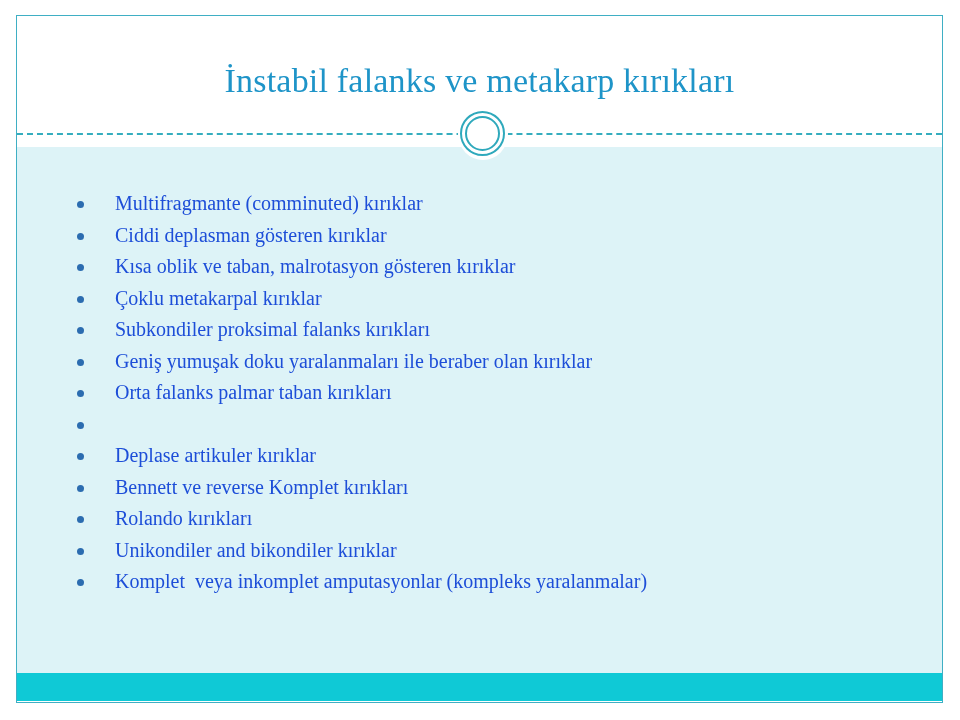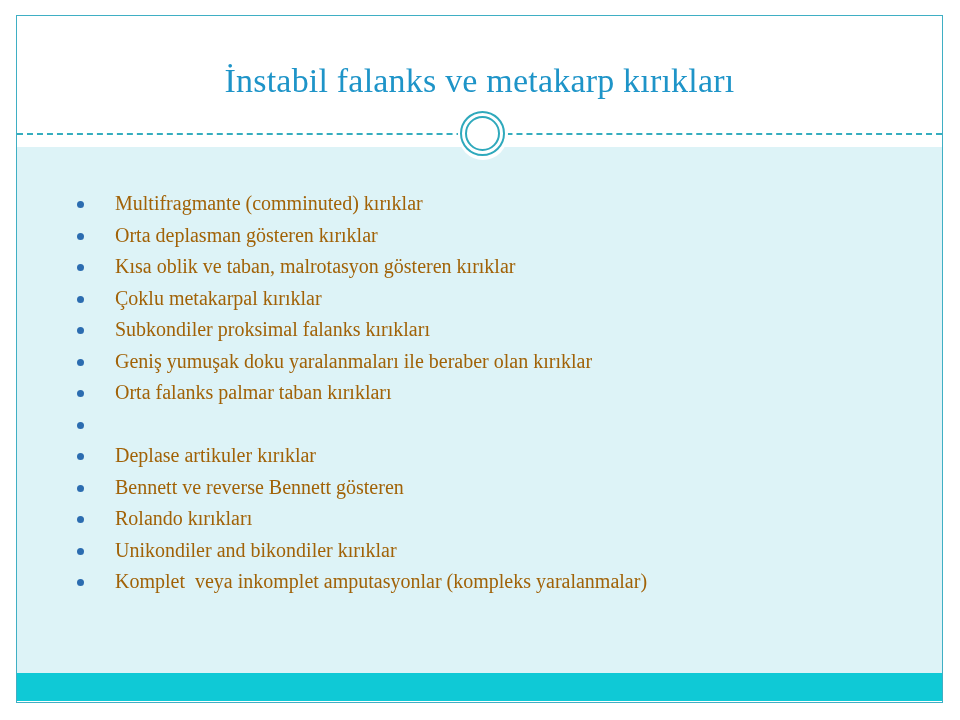--- a/index.html
+++ b/index.html
@@ -143,21 +143,21 @@
     padding: 0;
     list-style: none;
   }
   .bullet-item {
     position: relative;
     padding-left: 46px;
     height: 31.5px;
     line-height: 31.5px;
     font-family: "Liberation Serif", serif;
     font-size: 20px;
-    color: #a16207;
+    color: #1d4ed8;
     white-space: pre;
   }
   .bullet-dot {
     position: absolute;
     left: 8px;
     top: 13px;
     width: 7px;
     height: 7px;
     border-radius: 50%;
     background: #2B6CB0;
@@ -175,29 +175,29 @@
     <div class="dash-line"></div>
 
     <div class="ring-halo"></div>
     <div class="ring-outer"></div>
     <div class="ring-inner"></div>
 
     <div class="slide-title">İnstabil falanks ve metakarp kırıkları</div>
 
     <ul class="bullet-list" id="bullet-list">
         <li class="bullet-item"><span class="bullet-dot"></span><span>Multifragmante (comminuted) kırıklar</span></li>
-        <li class="bullet-item"><span class="bullet-dot"></span><span>Orta deplasman gösteren kırıklar</span></li>
+        <li class="bullet-item"><span class="bullet-dot"></span><span>Ciddi deplasman gösteren kırıklar</span></li>
         <li class="bullet-item"><span class="bullet-dot"></span><span>Kısa oblik ve taban, malrotasyon gösteren kırıklar</span></li>
         <li class="bullet-item"><span class="bullet-dot"></span><span>Çoklu metakarpal kırıklar</span></li>
         <li class="bullet-item"><span class="bullet-dot"></span><span>Subkondiler proksimal falanks kırıkları</span></li>
         <li class="bullet-item"><span class="bullet-dot"></span><span>Geniş yumuşak doku yaralanmaları ile beraber olan kırıklar</span></li>
         <li class="bullet-item"><span class="bullet-dot"></span><span>Orta falanks palmar taban kırıkları</span></li>
         <li class="bullet-item"><span class="bullet-dot"></span></li>
         <li class="bullet-item"><span class="bullet-dot"></span><span>Deplase artikuler kırıklar</span></li>
-        <li class="bullet-item"><span class="bullet-dot"></span><span>Bennett ve reverse Bennett gösteren</span></li>
+        <li class="bullet-item"><span class="bullet-dot"></span><span>Bennett ve reverse Komplet kırıkları</span></li>
         <li class="bullet-item"><span class="bullet-dot"></span><span>Rolando kırıkları</span></li>
         <li class="bullet-item"><span class="bullet-dot"></span><span>Unikondiler and bikondiler kırıklar</span></li>
         <li class="bullet-item"><span class="bullet-dot"></span><span>Komplet  veya inkomplet amputasyonlar (kompleks yaralanmalar)</span></li>
       </ul>
 
     <div class="footer-bar"></div>
     <div class="footer-underline"></div>
 
   </div>
 </div>

